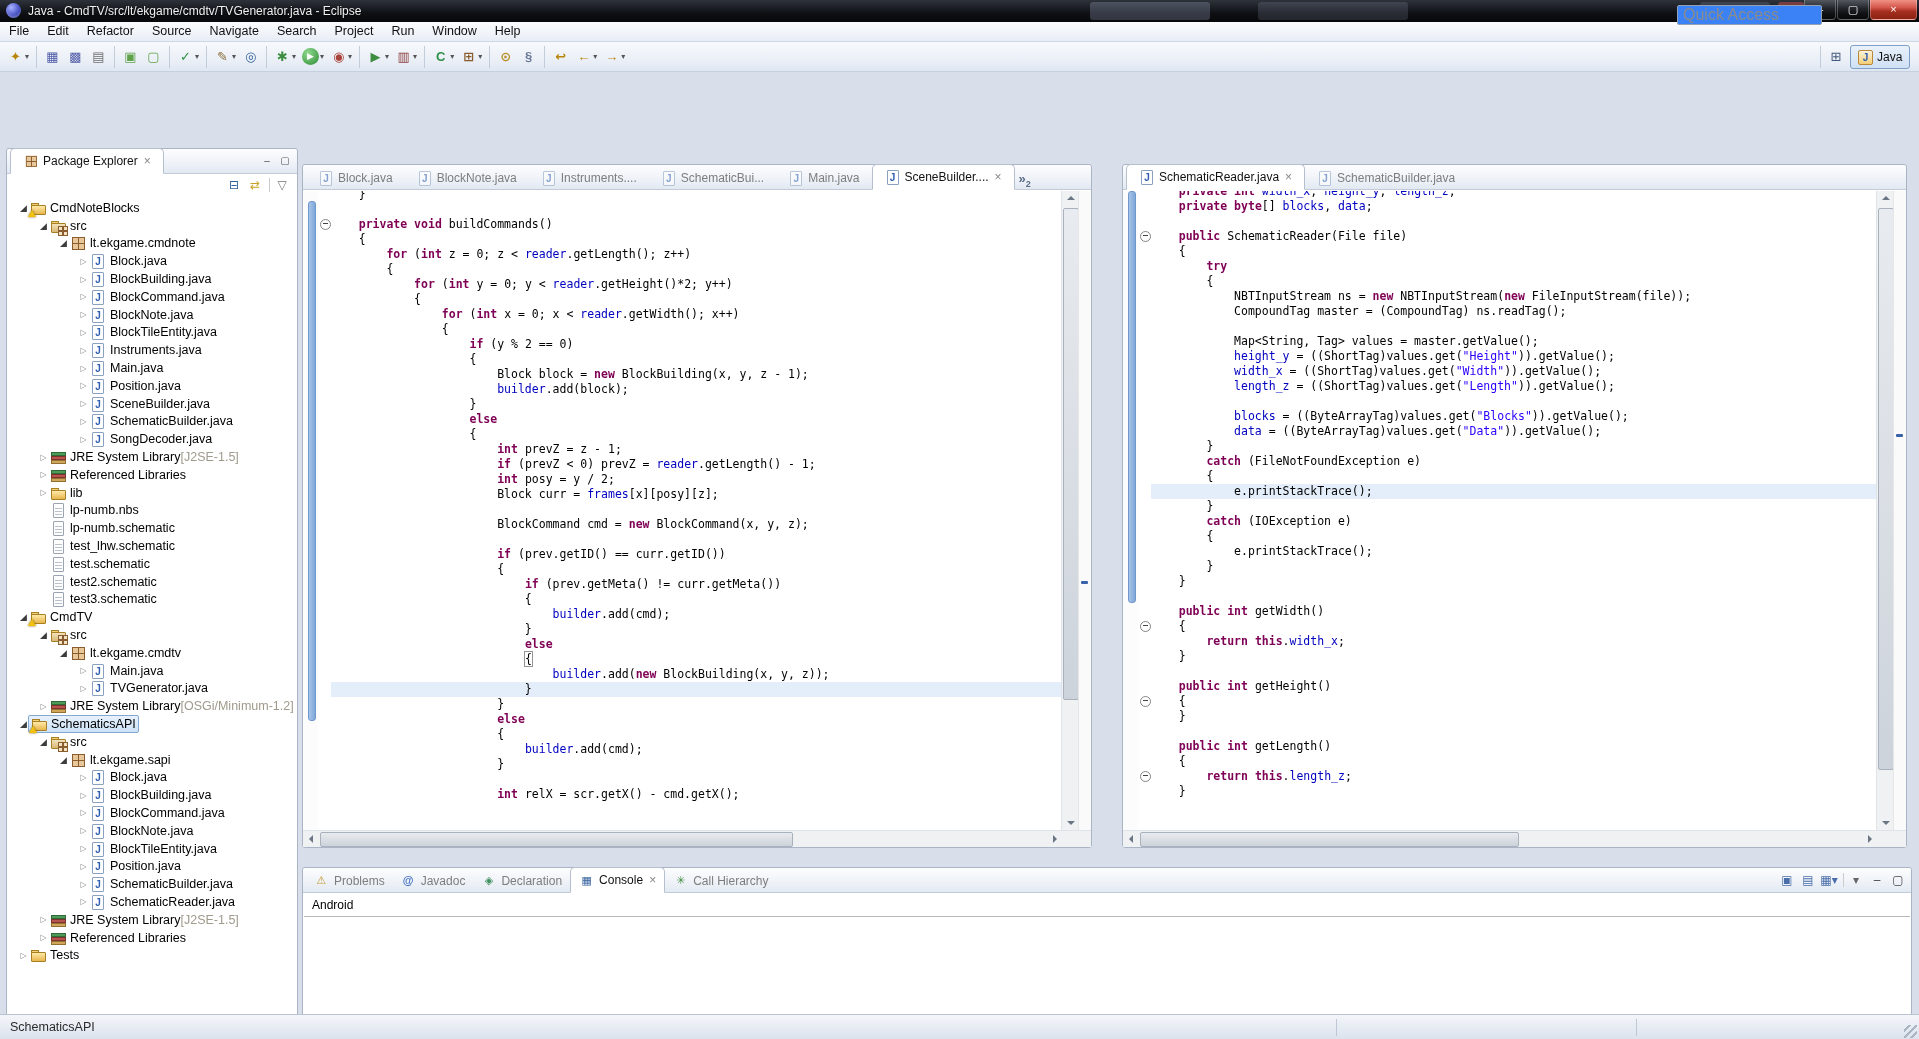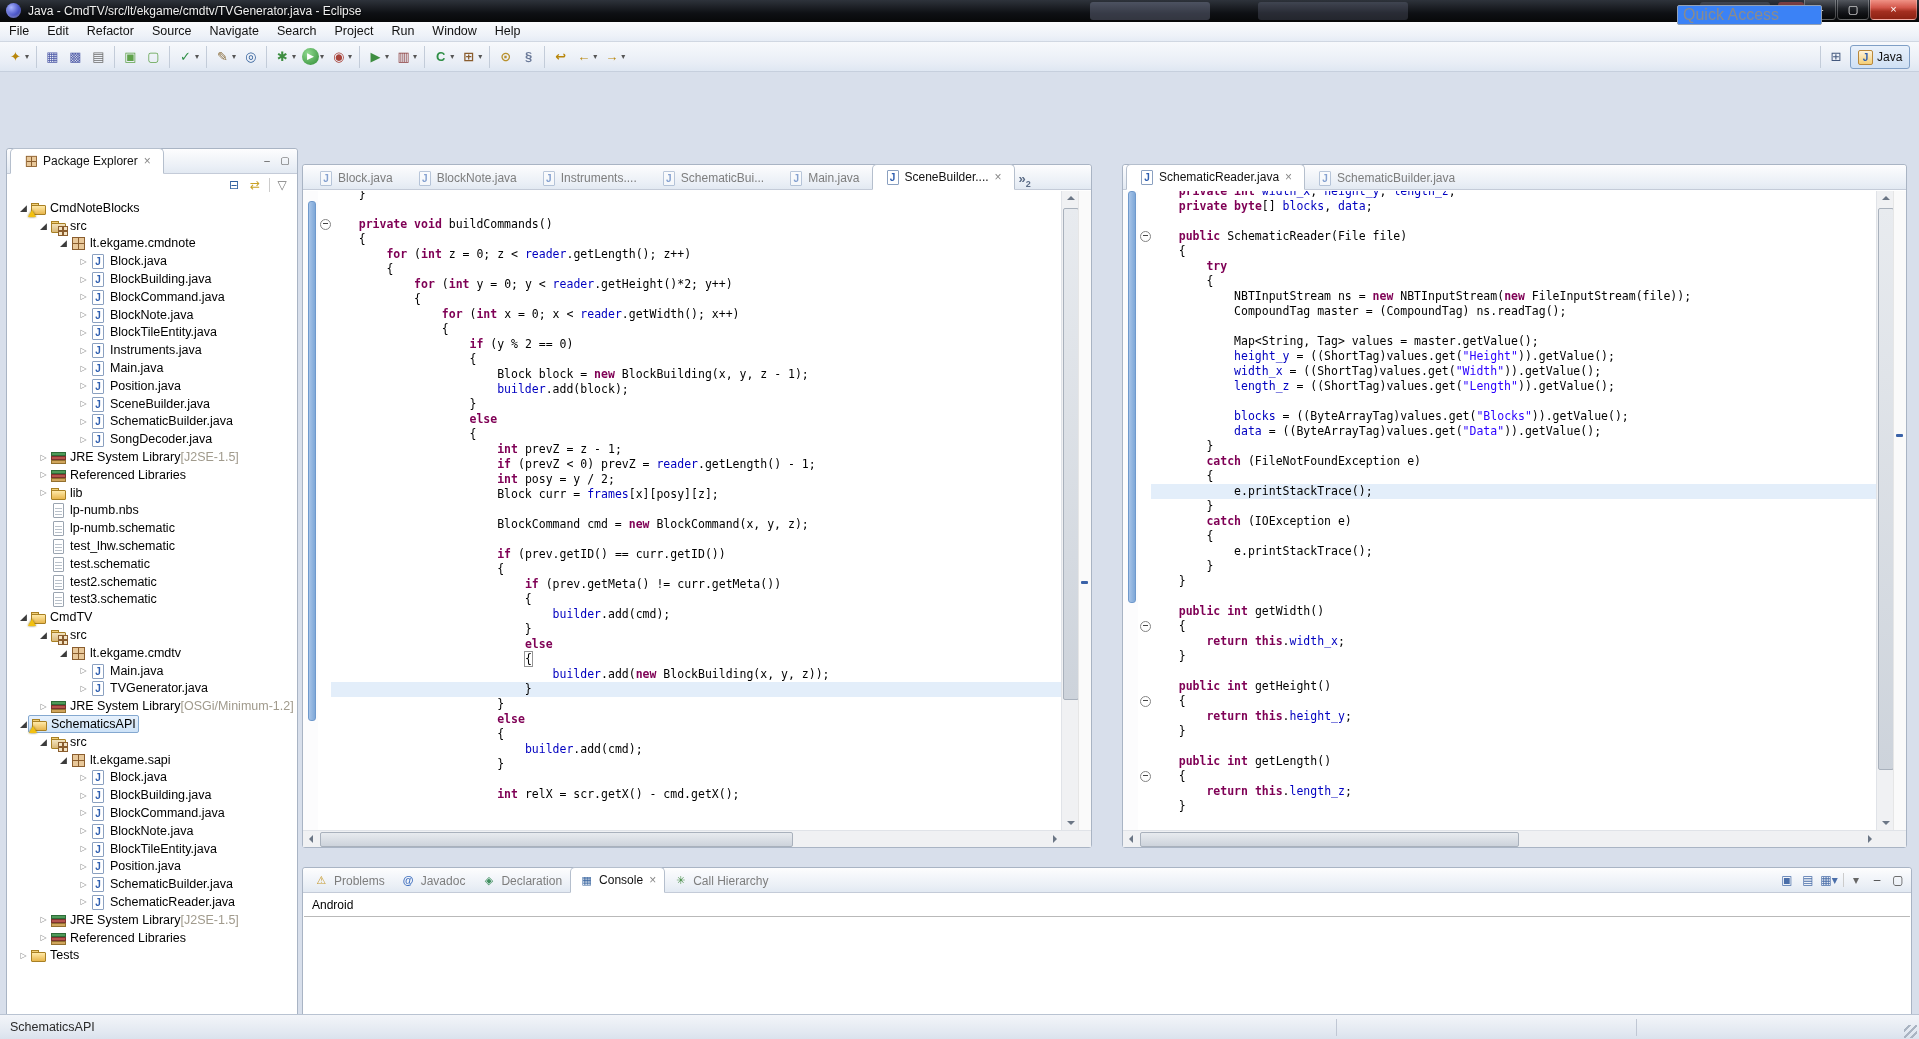--- a/index.html
+++ b/index.html
@@ -817,21 +817,20 @@
           <div class="cl"><span class="seg-p">        }</span></div>
           <div class="cl"><span class="seg-p">    }</span></div>
           <div class="cl">&nbsp;</div>
           <div class="cl"><span class="seg-p">    </span><span class="seg-k">public</span><span class="seg-p"> </span><span class="seg-k">int</span><span class="seg-p"> getWidth()</span></div>
           <div class="cl"><span class="seg-p">    {</span></div>
           <div class="cl"><span class="seg-p">        </span><span class="seg-k">return</span><span class="seg-p"> </span><span class="seg-k">this</span><span class="seg-p">.</span><span class="seg-f">width_x</span><span class="seg-p">;</span></div>
           <div class="cl"><span class="seg-p">    }</span></div>
           <div class="cl">&nbsp;</div>
           <div class="cl"><span class="seg-p">    </span><span class="seg-k">public</span><span class="seg-p"> </span><span class="seg-k">int</span><span class="seg-p"> getHeight()</span></div>
           <div class="cl"><span class="seg-p">    {</span></div>
-          <div class="cl"><span class="seg-p">        </span><span class="seg-k">return</span><span class="seg-p"> </span><span class="seg-k">this</span><span class="seg-p">.</span><span class="seg-f">height_y</span><span class="seg-p">;</span></div>
           <div class="cl"><span class="seg-p">    }</span></div>
           <div class="cl">&nbsp;</div>
           <div class="cl"><span class="seg-p">    </span><span class="seg-k">public</span><span class="seg-p"> </span><span class="seg-k">int</span><span class="seg-p"> getLength()</span></div>
           <div class="cl"><span class="seg-p">    {</span></div>
           <div class="cl"><span class="seg-p">        </span><span class="seg-k">return</span><span class="seg-p"> </span><span class="seg-k">this</span><span class="seg-p">.</span><span class="seg-f">length_z</span><span class="seg-p">;</span></div>
           <div class="cl"><span class="seg-p">    }</span></div>
         </div>
     </div>
     <div class="vscroll">
       <div class="sbtn u" style="left:1px;top:0;"></div>

